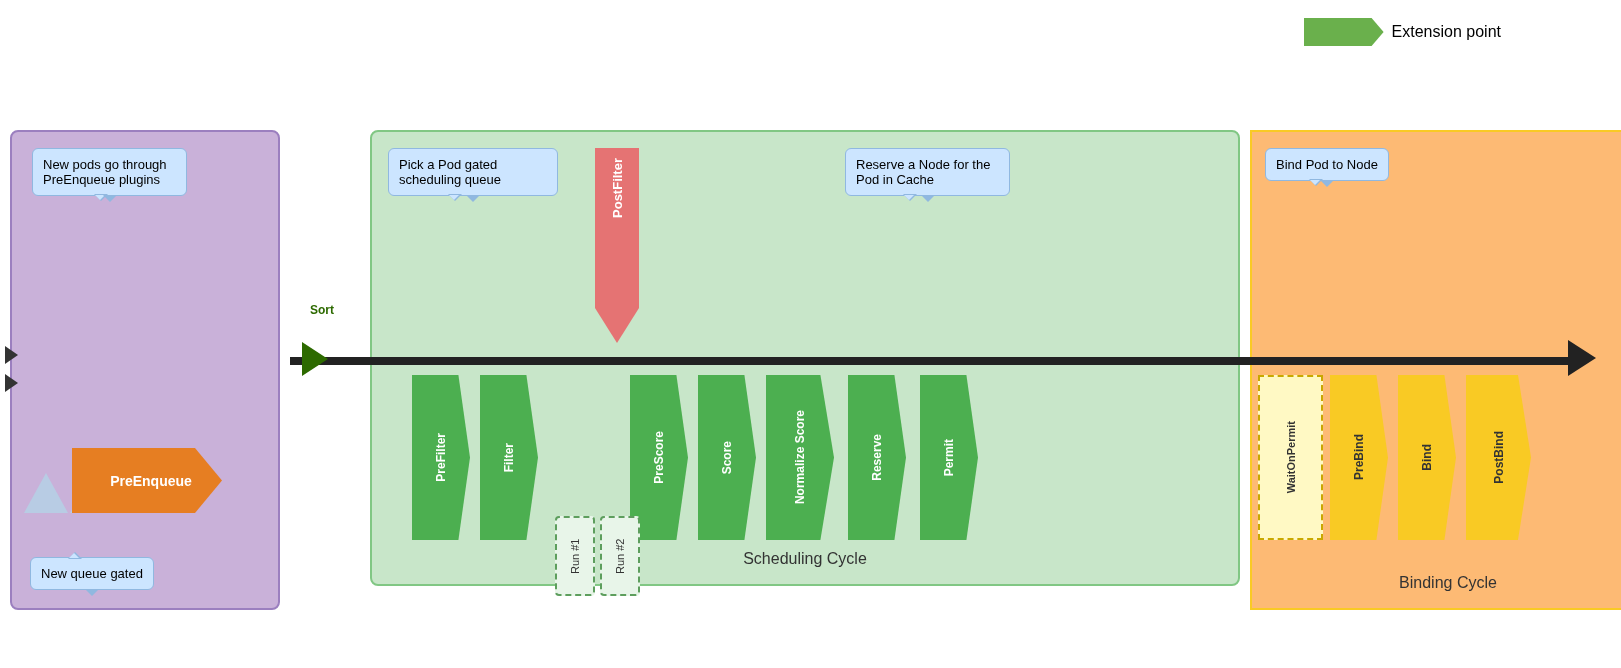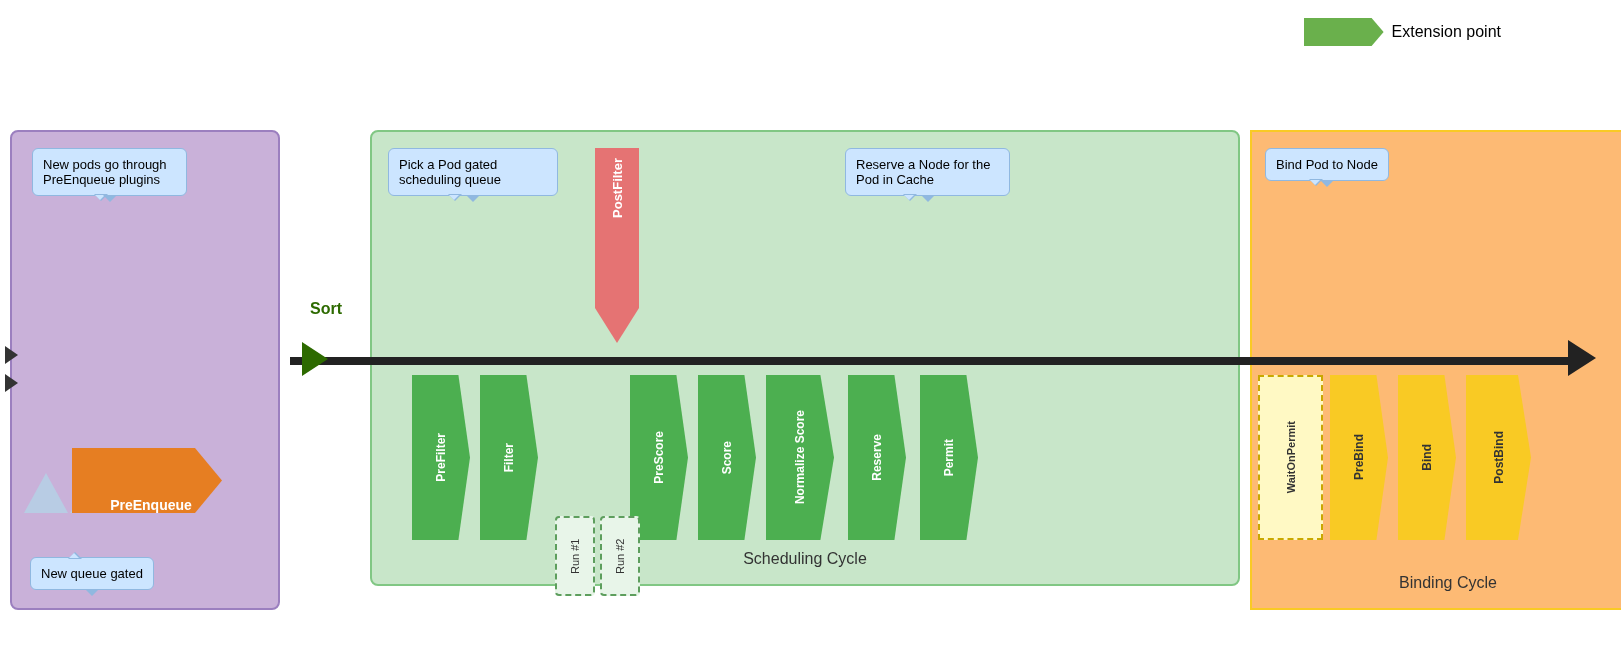--- a/index.html
+++ b/index.html
@@ -192,21 +192,21 @@
         <div style="position:absolute; bottom:-13px; left:40%; border:7px solid transparent; border-top-color:#90b8e0;"></div>
         <div style="position:absolute; bottom:-10px; left:40%; margin-left:1px; border:5px solid transparent; border-top-color:#cce5ff;"></div>
       </div>
     </div>
 
     <div style="position:absolute; bottom:95px; left:12px; display:flex; gap:2px;">
       <div style="width:0;height:0;border-left:22px solid transparent;border-right:22px solid transparent;border-bottom:40px solid #b8cce4;"></div>
       <div style="width:0;height:0;border-left:22px solid transparent;border-right:22px solid transparent;border-bottom:40px solid #b8cce4;"></div>
     </div>
 
-    <div style="position:absolute; bottom:95px; left:60px; width:150px; height:65px; background:#e67e22; clip-path:polygon(0 0, 82% 0, 100% 50%, 82% 100%, 0 100%); display:flex; align-items:flex-end; justify-content:center;">
+    <div style="position:absolute; bottom:95px; left:60px; width:150px; height:65px; background:#e67e22; clip-path:polygon(0 0, 82% 0, 100% 50%, 82% 100%, 0 100%); display:flex; align-items:center; justify-content:center;">
       <span style="color:white; font-weight:bold; font-size:14px; padding-left:8px;">PreEnqueue</span>
     </div>
 
     <div style="position:absolute; bottom:18px; left:18px; width:155px;">
       <div class="speech-bubble">
         <span>New queue gated</span>
         <div style="position:absolute; top:-13px; left:30%; border:7px solid transparent; border-bottom-color:#90b8e0;"></div>
         <div style="position:absolute; top:-10px; left:30%; margin-left:1px; border:5px solid transparent; border-bottom-color:#cce5ff;"></div>
       </div>
     </div>
@@ -214,21 +214,21 @@
 
   <div style="position:absolute; left:5px; top:346px; display:flex; flex-direction:column; gap:10px;">
     <div class="tiny-arrow"></div>
     <div class="tiny-arrow"></div>
   </div>
 
   <div style="position:absolute; top:357px; left:290px; width:1285px; height:8px; background:#222;"></div>
   <div style="position:absolute; top:340px; left:1568px; width:0; height:0; border-top:18px solid transparent; border-bottom:18px solid transparent; border-left:28px solid #222;"></div>
 
   <div style="position:absolute; top:300px; left:310px;">
-    <span style="font-weight:bold; font-size:16px; color:#2d6a00;">Sort</span>
+    <span style="font-weight:bold; font-size:12px; color:#2d6a00;">Sort</span>
   </div>
   <div style="position:absolute; top:342px; left:302px; width:0; height:0; border-top:17px solid transparent; border-bottom:17px solid transparent; border-left:26px solid #2d6a00;"></div>
 
   <div style="position:absolute; top:148px; left:595px; width:44px; height:195px; background:#e57373; clip-path:polygon(0 0, 100% 0, 100% 82%, 50% 100%, 0 82%); display:flex; align-items:flex-start; justify-content:center; padding-top:10px;">
     <span style="writing-mode:vertical-rl; transform:rotate(180deg); color:white; font-weight:bold; font-size:13px;">PostFilter</span>
   </div>
 
   <div style="position:absolute; top:148px; left:388px; width:170px;">
     <div class="speech-bubble">
       <span>Pick a Pod gated scheduling queue</span>

